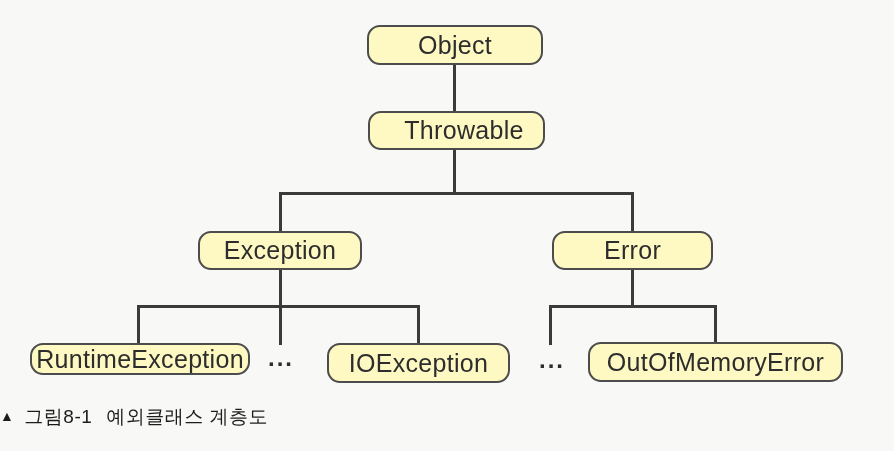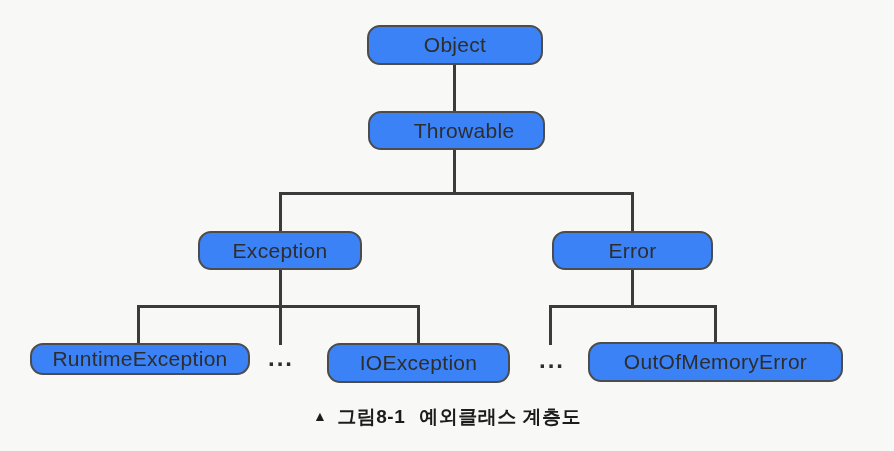--- a/index.html
+++ b/index.html
@@ -8,27 +8,27 @@
     position: relative;
     width: 894px;
     height: 451px;
     background: #f8f8f6;
     font-family: "Liberation Sans", "DejaVu Sans", sans-serif;
     overflow: hidden;
   }
   .diagram { position: absolute; inset: 0; }
   .node {
     position: absolute;
-    background: #3b82f6;
+    background: #fef9c3;
     border: 2px solid #4c4c4c;
     border-radius: 13px;
     display: flex;
     align-items: center;
     justify-content: center;
-    font-size: 21px;
+    font-size: 25px;
     letter-spacing: 0.3px;
     color: #2d2d2d;
     white-space: nowrap;
     z-index: 2;
   }
   .line {
     position: absolute;
     background: #3b3b3b;
     z-index: 1;
   }
@@ -40,22 +40,21 @@
     color: #2d2d2d;
     text-align: center;
     z-index: 2;
     line-height: 24px;
   }
   .caption {
     position: absolute;
     left: 0;
     top: 404px;
     width: 100%;
-    text-align: center;
-    font-weight: bold;
+    font-weight: normal;
     color: #1c1c1c;
     font-size: 19px;
     letter-spacing: 0.5px;
   }
   .caption .tri {
     font-size: 14px;
     vertical-align: 2px;
     margin-right: 10px;
   }
   .caption .fig { margin-right: 14px; }

